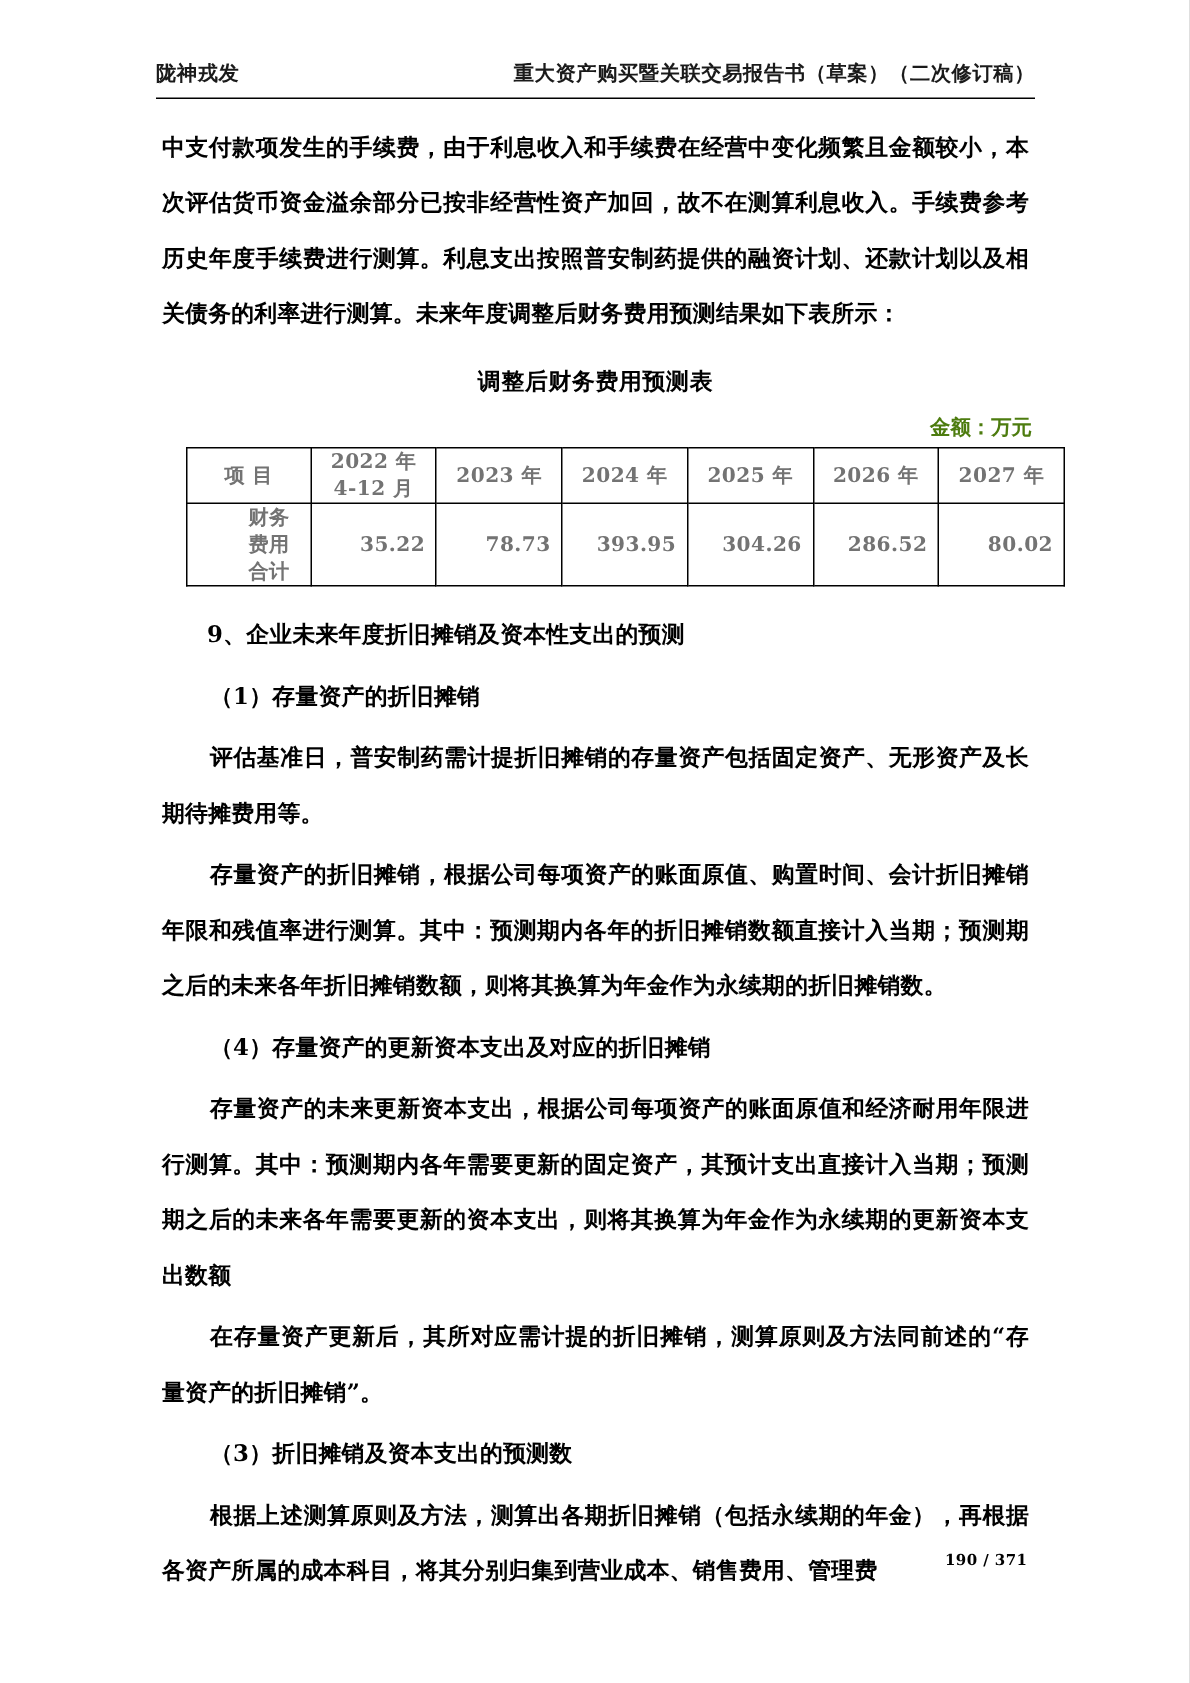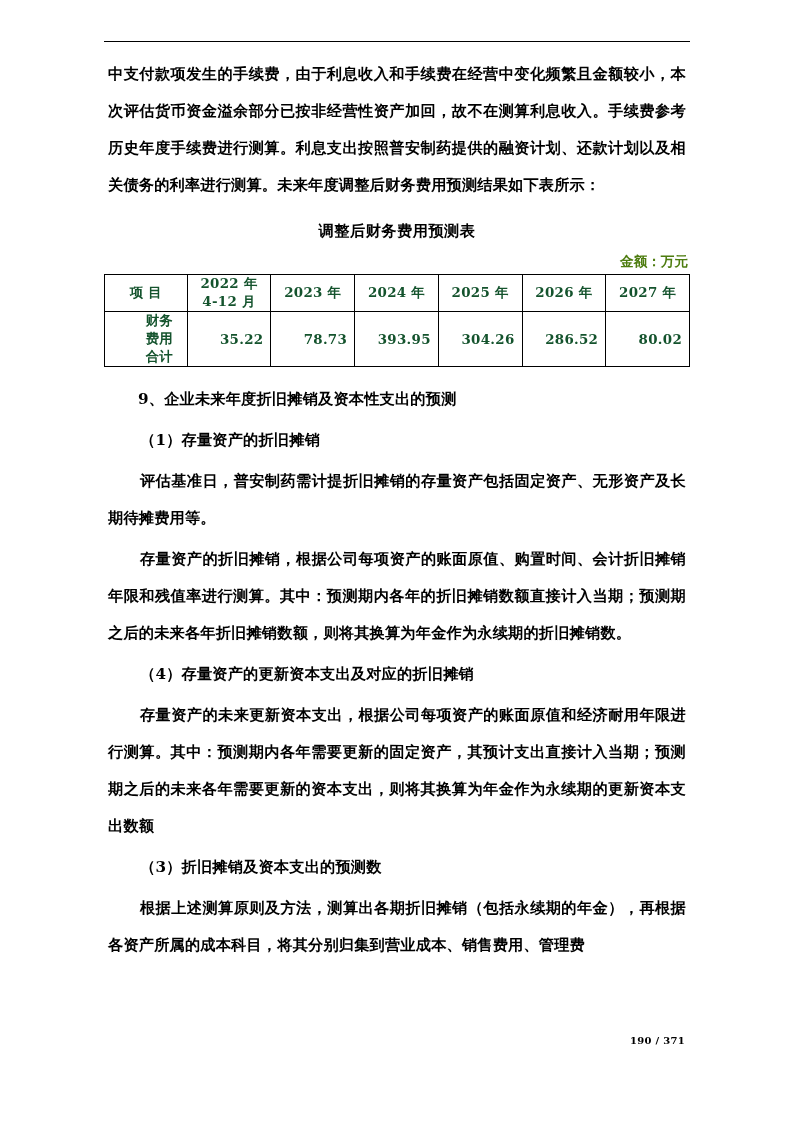--- a/index.html
+++ b/index.html
@@ -85,21 +85,22 @@
     line-height: 26px;
     padding-right: 2px;
   }
   table.fin {
     border-collapse: collapse;
     width: 100%;
     table-layout: fixed;
     font-family: "DejaVu Serif", serif;
     font-size: 13.4px;
     font-weight: bold;
-    color: #14532d;
+    color: #737373;
+    margin-left: 20px;
   }
   table.fin td, table.fin th {
     border: 1.3px solid #000;
     height: 29px;
     padding: 0 7px;
     box-sizing: border-box;
   }
   table.fin thead td {
     text-align: center;
     letter-spacing: 0.3px;
@@ -126,20 +127,24 @@
     color: #000;
     letter-spacing: 0.3px;
   }
 </style>
 </head>
 <body>
 
 <div class="page">
   <div class="content">
 
+    <div class="doc-header">
+      <div class="left">陇神戎发</div>
+      <div class="right">重大资产购买暨关联交易报告书（草案）（二次修订稿）</div>
+    </div>
     <div class="header-rule"></div>
 
     <div class="spacer-10"></div>
 
     <p class="para">中支付款项发生的手续费，由于利息收入和手续费在经营中变化频繁且金额较小，本次评估货币资金溢余部分已按非经营性资产加回，故不在测算利息收入。手续费参考历史年度手续费进行测算。利息支出按照普安制药提供的融资计划、还款计划以及相关债务的利率进行测算。未来年度调整后财务费用预测结果如下表所示：</p>
 
     <div class="spacer-6"></div>
 
     <div class="table-title">调整后财务费用预测表</div>
     <div class="unit-line">金额：万元</div>
@@ -170,19 +175,20 @@
     </table>
 
     <div class="spacer-10"></div>
 
     <p class="para indent2">9、企业未来年度折旧摊销及资本性支出的预测</p>
     <p class="para indent">（1）存量资产的折旧摊销</p>
     <p class="para indent">评估基准日，普安制药需计提折旧摊销的存量资产包括固定资产、无形资产及长期待摊费用等。</p>
     <p class="para indent">存量资产的折旧摊销，根据公司每项资产的账面原值、购置时间、会计折旧摊销年限和残值率进行测算。其中：预测期内各年的折旧摊销数额直接计入当期；预测期之后的未来各年折旧摊销数额，则将其换算为年金作为永续期的折旧摊销数。</p>
     <p class="para indent">（4）存量资产的更新资本支出及对应的折旧摊销</p>
     <p class="para indent">存量资产的未来更新资本支出，根据公司每项资产的账面原值和经济耐用年限进行测算。其中：预测期内各年需要更新的固定资产，其预计支出直接计入当期；预测期之后的未来各年需要更新的资本支出，则将其换算为年金作为永续期的更新资本支出数额</p>
+    <p class="para indent">在存量资产更新后，其所对应需计提的折旧摊销，测算原则及方法同前述的“存量资产的折旧摊销”。</p>
     <p class="para indent">（3）折旧摊销及资本支出的预测数</p>
     <p class="para indent">根据上述测算原则及方法，测算出各期折旧摊销（包括永续期的年金），再根据各资产所属的成本科目，将其分别归集到营业成本、销售费用、管理费</p>
 
   </div>
 
   <div class="page-number">190 / 371</div>
 </div>
 
 </body></html>

